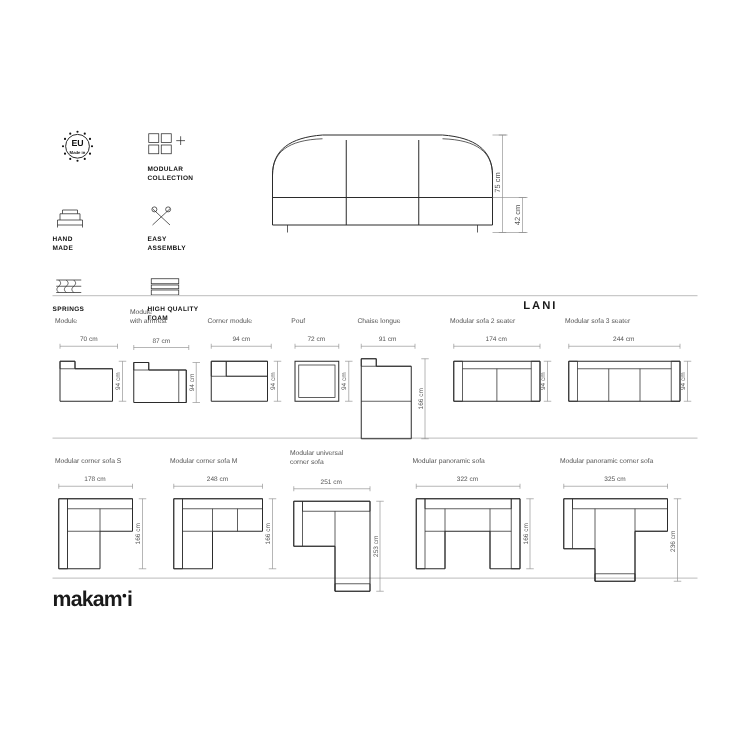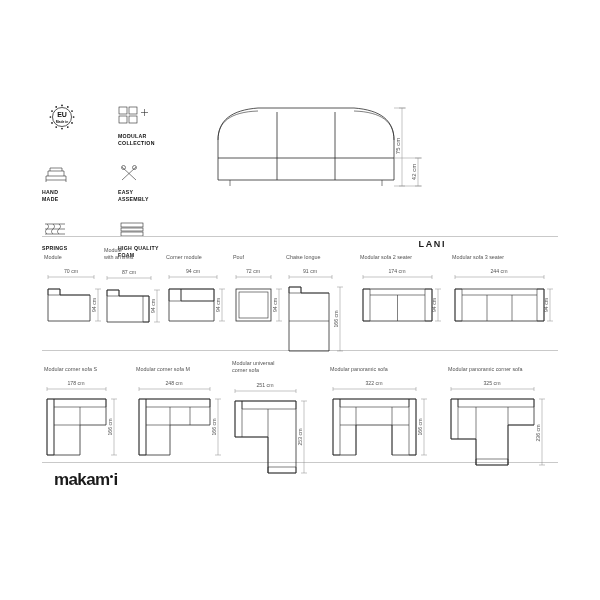--- a/index.html
+++ b/index.html
@@ -22,21 +22,21 @@
 
   
   .item{position:absolute;}
   .item .name{font-size:5.4px;color:#555;line-height:1.35;font-weight:normal;}
   svg{display:block;overflow:visible;}
   .ln{stroke:#2b2b2b;stroke-width:.8;fill:none;}
   .lnt{stroke:#2b2b2b;stroke-width:.6;fill:none;}
   .dimline{stroke:#8a8a8a;stroke-width:.5;fill:none;}
 
   
-  .logo{position:absolute;left:42px;top:470px;font-size:17px;font-weight:bold;letter-spacing:-.6px;margin-left:12px;}
+  .logo{position:absolute;left:42px;top:470px;font-size:17px;font-weight:bold;letter-spacing:-.6px;}
   .logo .dot{display:inline-block;width:3px;height:3px;border-radius:50%;background:#111;vertical-align:super;margin:0 .5px;}
 </style>
 </head>
 <body>
 
 <div class="sheet">
 
   <div class="badges">
 
     <div class="badge-row">

